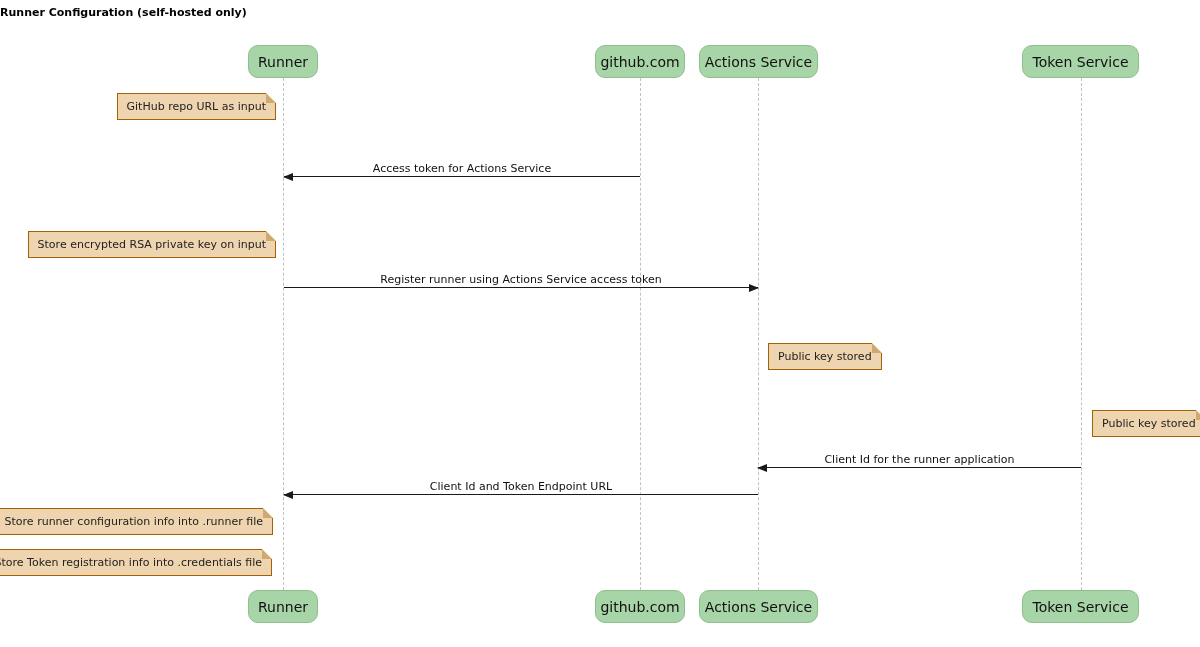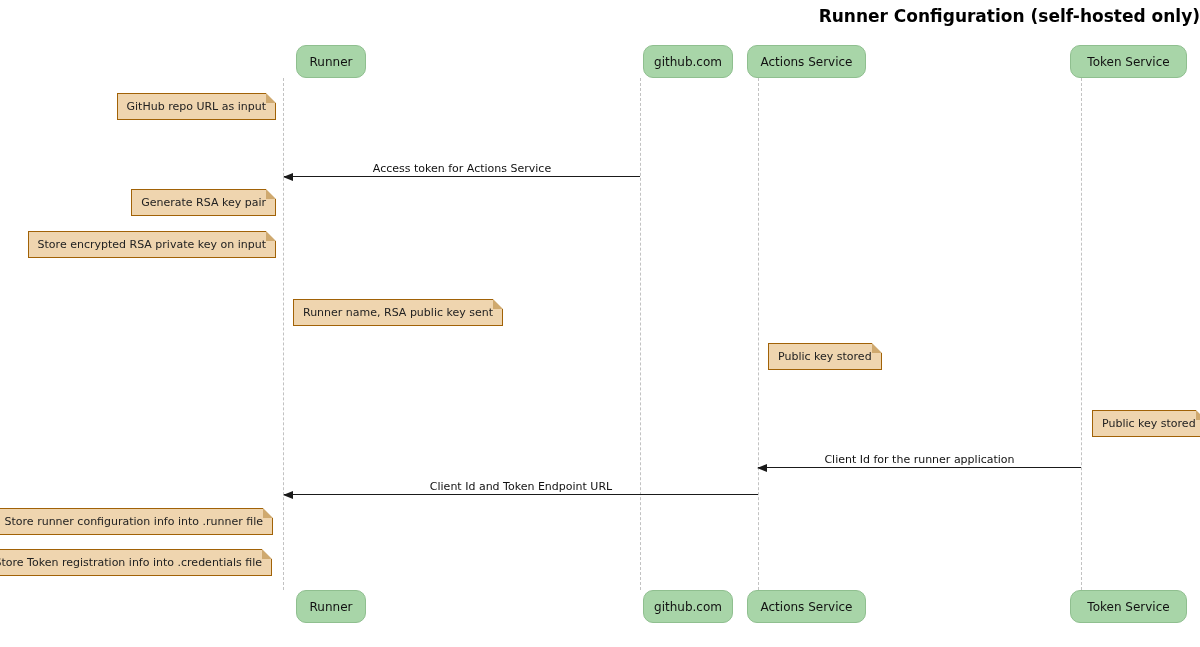--- a/index.html
+++ b/index.html
@@ -1,31 +1,31 @@
 <!DOCTYPE html>
 <html><head>
 <meta charset="utf-8">
 <style>
   html,body{margin:0;padding:0;background:#ffffff;}
   .diagram{
     position:relative;width:1200px;height:647px;background:#ffffff;overflow:hidden;
     font-family:"DejaVu Sans","Liberation Sans",sans-serif;color:#111;
   }
   .title{
-    position:absolute;top:6px;left:0;width:100%;text-align:right;
-    font-size:17px;font-weight:bold;color:#000;
+    position:absolute;top:6px;left:0;width:100%;text-align:left;
+    font-size:11px;font-weight:bold;color:#000;
   }
   .lifeline{
     position:absolute;width:0;border-left:1px dashed #c2c2c2;
   }
   .pbox{
     position:absolute;height:33px;box-sizing:border-box;
     background:#A8D5A8;border:1px solid #8fbf8f;border-radius:10px;
     display:flex;align-items:center;justify-content:center;
-    font-size:12px;color:#111;white-space:nowrap;margin-left:48px;
+    font-size:14px;color:#111;white-space:nowrap;
   }
   .msg{position:absolute;font-size:11px;color:#111;}
   .msg-label{text-align:center;height:13px;line-height:13px;white-space:nowrap;}
   .msg-line{position:relative;height:0;border-top:1px solid #1a1a1a;margin-top:1px;}
   .arrow-right::after{
     content:"";position:absolute;right:-1px;top:-4.5px;width:0;height:0;
     border-left:10px solid #1a1a1a;border-top:4px solid transparent;border-bottom:4px solid transparent;
   }
   .arrow-left::before{
     content:"";position:absolute;left:-1px;top:-4.5px;width:0;height:0;
@@ -64,34 +64,36 @@
   <div class="pbox" style="left:595px;top:590px;width:90px">github.com</div>
   <div class="pbox" style="left:699px;top:590px;width:119px">Actions Service</div>
   <div class="pbox" style="left:1022px;top:590px;width:117px">Token Service</div>
 
 
   <div class="msg" style="left:284px;top:162px;width:356px">
     <div class="msg-label">Access token for Actions Service</div>
     <div class="msg-line arrow-left"></div>
   </div>
 
+  <div class="msg" style="left:284px;top:273px;width:474px">
+    <div class="msg-label">Register runner using Actions Service access token</div>
+    <div class="msg-line arrow-right"></div>
+  </div>
 
 
   <div class="msg" style="left:284px;top:480px;width:474px">
     <div class="msg-label">Client Id and Token Endpoint URL</div>
     <div class="msg-line arrow-left"></div>
   </div>
 
   <div class="msg" style="left:758px;top:453px;width:323px">
     <div class="msg-label">Client Id for the runner application</div>
     <div class="msg-line arrow-left"></div>
   </div>
 
   <div class="note" style="right:924px;top:93px">GitHub repo URL as input</div>
-  <div class="note" style="right:924px;top:189px">Generate RSA key pair</div>
   <div class="note" style="right:924px;top:231px">Store encrypted RSA private key on input</div>
-  <div class="note" style="left:293px;top:299px">Runner name, RSA public key sent</div>
   <div class="note" style="left:768px;top:343px">Public key stored</div>
   <div class="note" style="left:1092px;top:410px">Public key stored</div>
   <div class="note" style="right:927px;top:508px">Store runner configuration info into .runner file</div>
   <div class="note" style="right:928px;top:549px">Store Token registration info into .credentials file</div>
 
 </div>
 
 </body></html>

